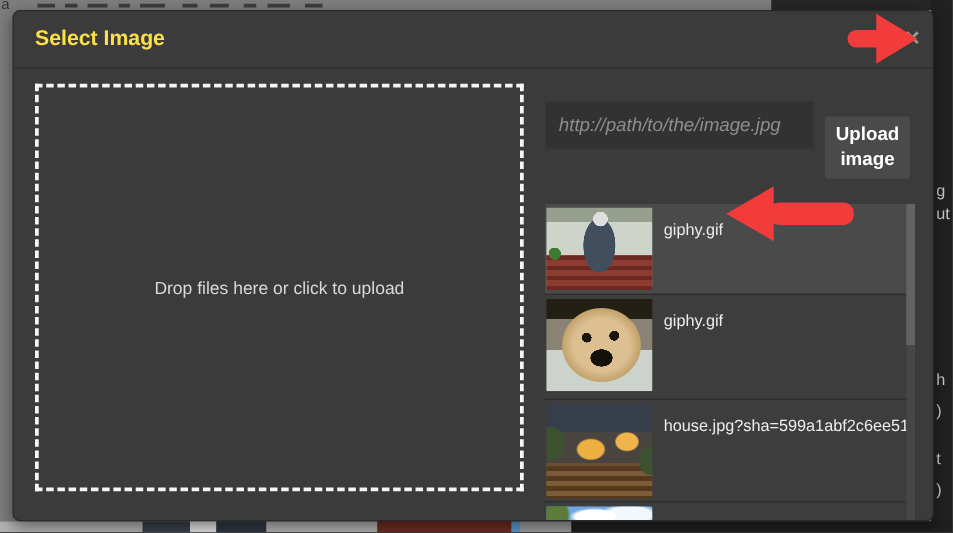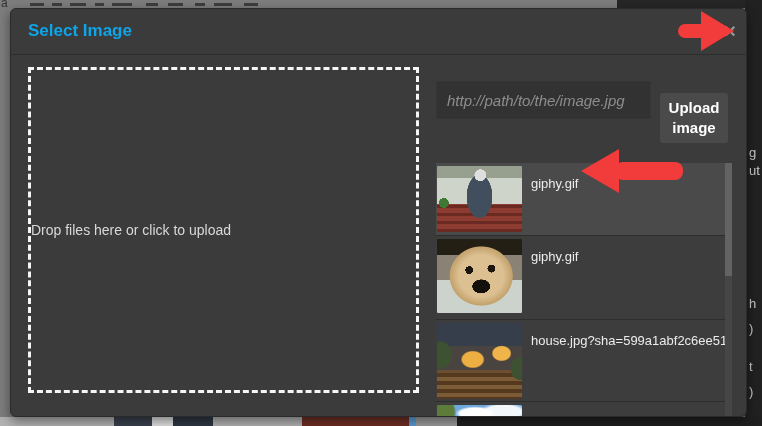--- a/index.html
+++ b/index.html
@@ -13,27 +13,27 @@
   .bg-right-strip{position:absolute;right:0;top:0;width:17px;height:426px;background:#212121;}
   .bg-right-frag{position:absolute;left:749px;color:#c9c9c9;font-size:13px;line-height:13px;}
   .bg-bottom{position:absolute;left:0;top:417px;width:762px;height:9px;background:#1f1f1f;}
   .bb{position:absolute;top:0;height:9px;}
 
   
   .modal{position:absolute;left:10px;top:8px;width:737px;height:409px;background:#3b3b3b;
          border-radius:6px;border:1px solid #2a2a2a;box-shadow:0 4px 12px rgba(0,0,0,.45);
          box-sizing:border-box;overflow:hidden;}
   .modal-header{position:absolute;left:0;top:0;right:0;height:45px;border-bottom:1px solid #2e2e2e;}
-  .modal-title{position:absolute;left:17px;top:12px;font-size:17px;font-weight:bold;color:#0ea5e9;}
+  .modal-title{position:absolute;left:17px;top:12px;font-size:17px;font-weight:bold;color:#fde047;}
   .close-btn{position:absolute;right:6px;top:13px;width:20px;height:20px;color:#979797;
              font-size:16px;font-weight:bold;text-align:center;line-height:20px;cursor:pointer;background:none;border:none;padding:0;}
 
   
   .dropzone{position:absolute;left:17px;top:58px;width:391px;height:326px;box-sizing:border-box;
-            border:3px dashed #f5f5f5;display:flex;align-items:center;cursor:pointer;}
+            border:3px dashed #f5f5f5;display:flex;align-items:center;justify-content:center;cursor:pointer;}
   .dropzone-text{color:#d9d9d9;font-size:14px;}
 
   
   .url-input{position:absolute;left:425px;top:72px;width:215px;height:38px;box-sizing:border-box;
              background:#323232;border:1px solid #363636;color:#ddd;font-size:15px;padding:0 10px;
              font-family:"Liberation Sans",sans-serif;outline:none;font-style:italic;}
   .url-input::placeholder{color:#8d8d8d;}
   .upload-btn{position:absolute;left:649px;top:84px;width:68px;height:50px;background:#4a4a4a;
               border:none;border-radius:3px;color:#fff;font-weight:bold;font-size:15px;line-height:20px;
               text-align:center;cursor:pointer;font-family:"Liberation Sans",sans-serif;padding:0 4px;}

